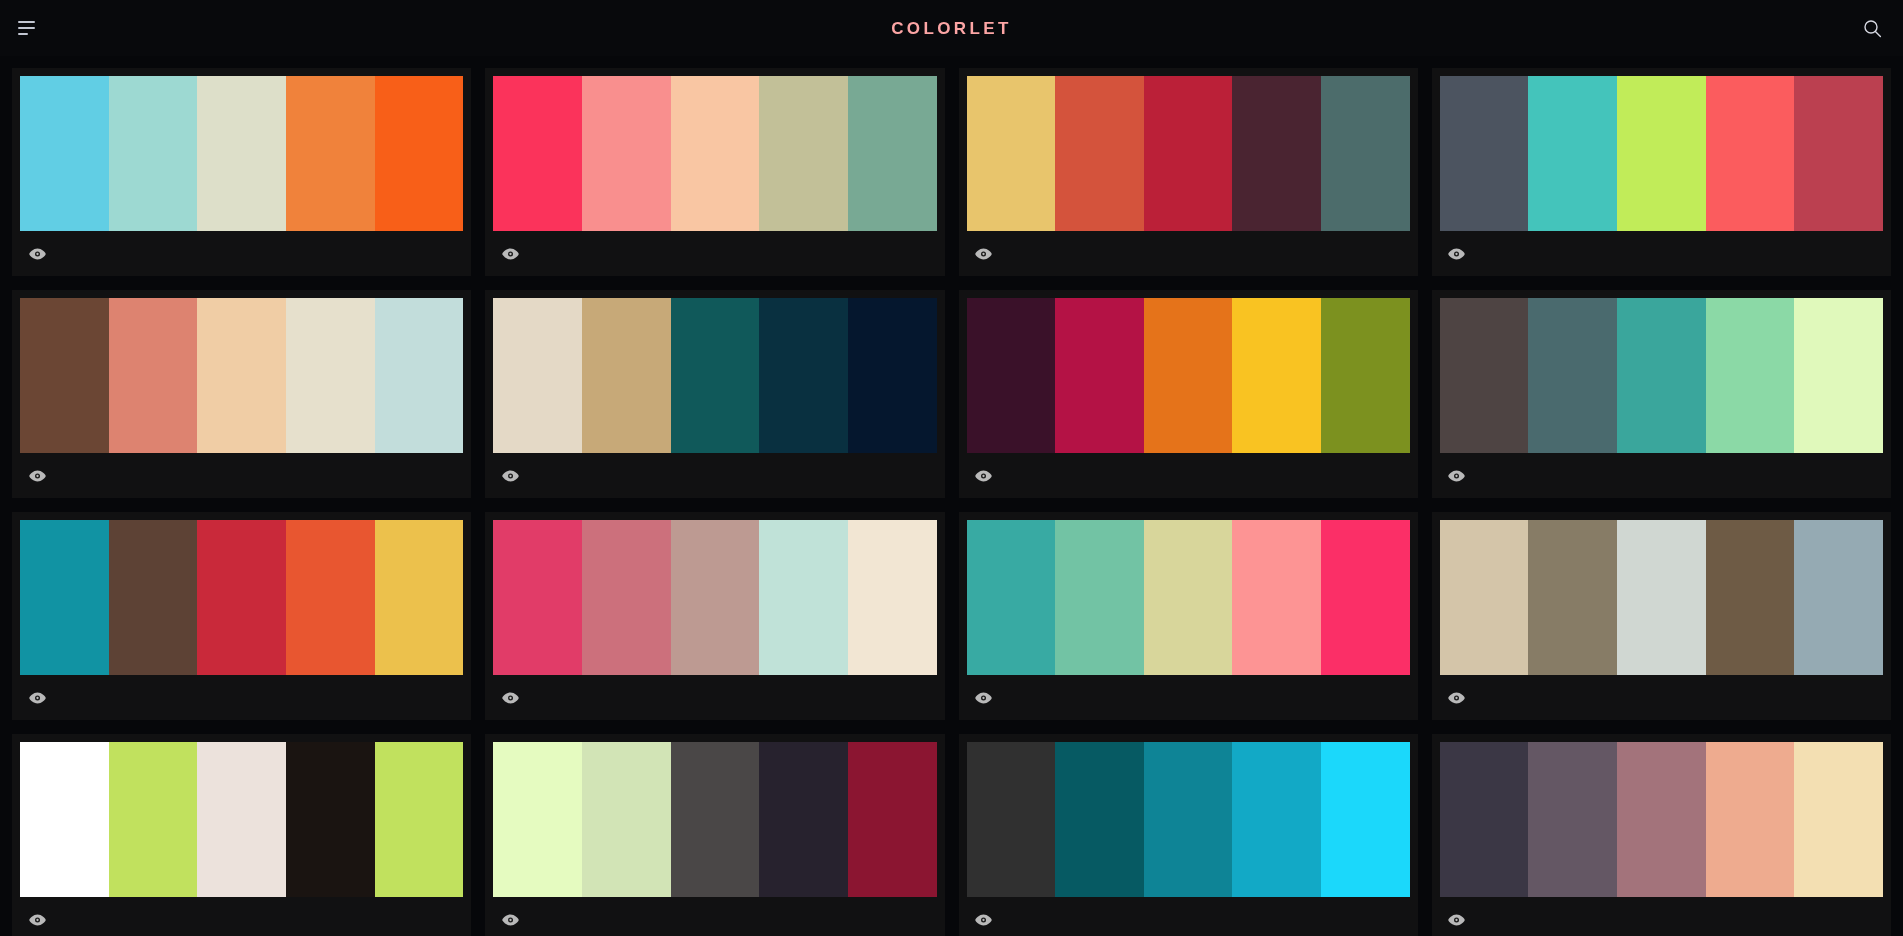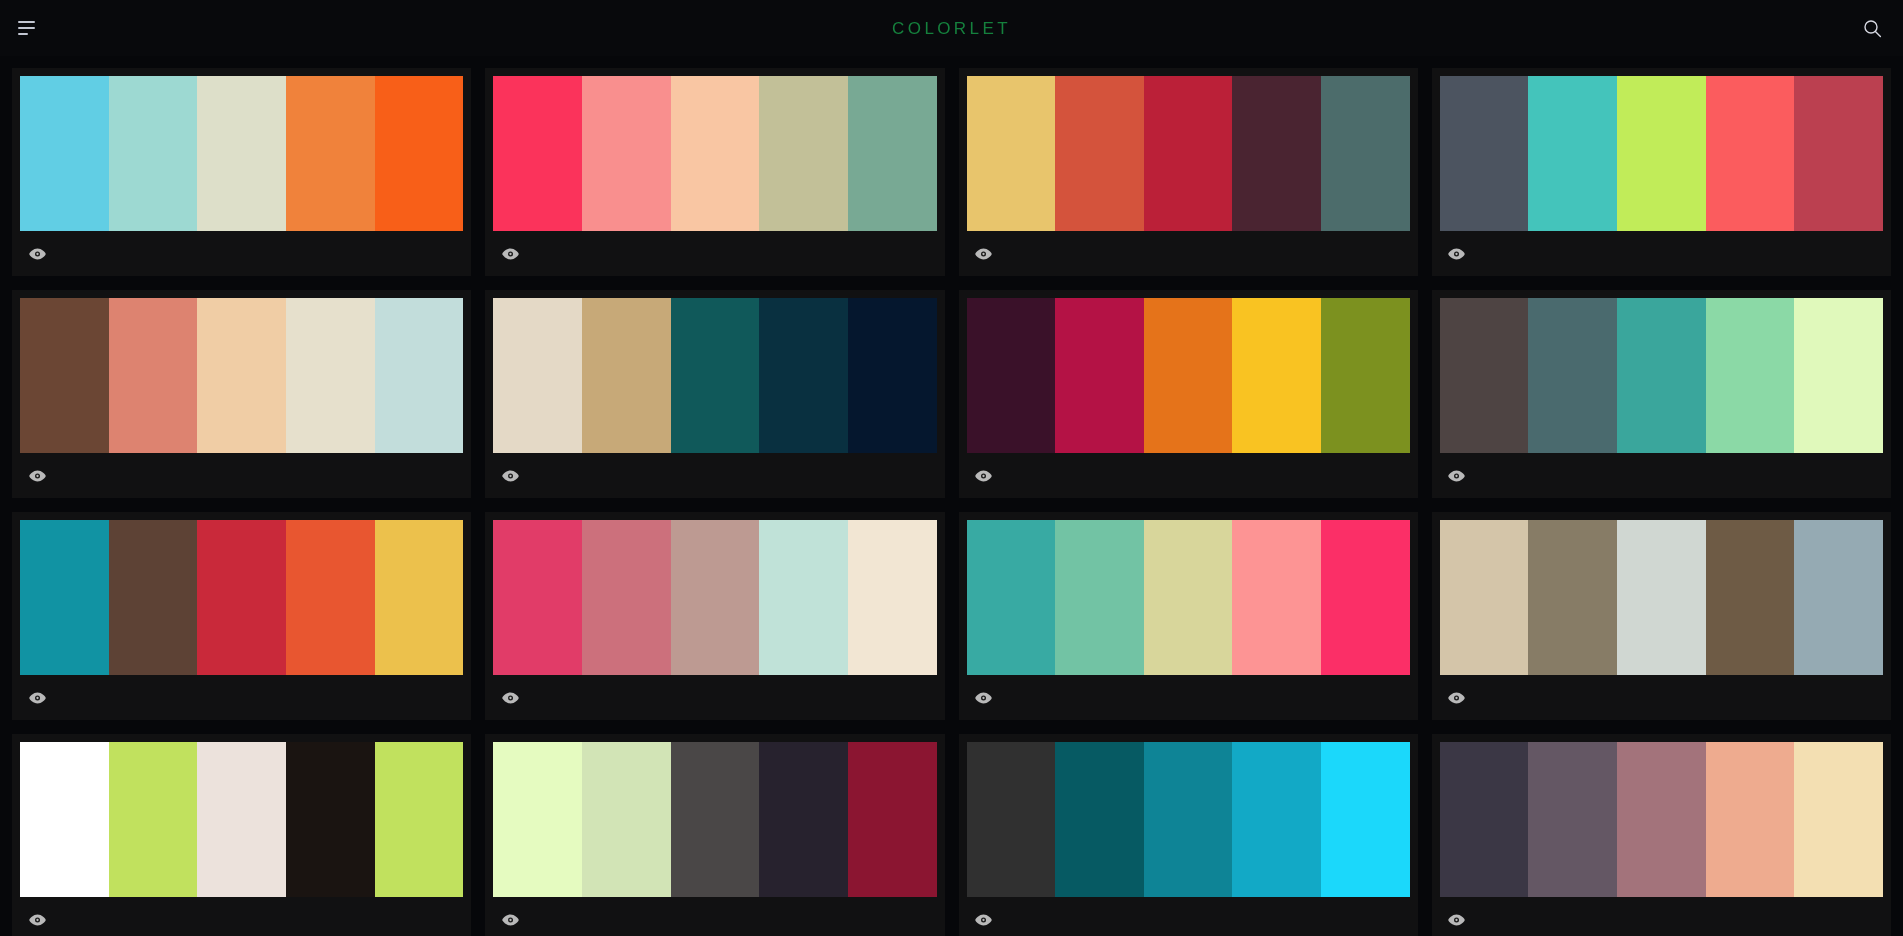--- a/index.html
+++ b/index.html
@@ -52,22 +52,22 @@
     background: #c2c6d2;
     border-radius: 1px;
   }
   .menu-btn span:nth-child(1) { width: 17px; }
   .menu-btn span:nth-child(2) { width: 17px; }
   .menu-btn span:nth-child(3) { width: 10px; }
 
   .brand {
     font-size: 17px;
     letter-spacing: 3.4px;
-    font-weight: 400;
-    color: #15803d;
+    font-weight: 700;
+    color: #fca5a5;
     line-height: 1;
     user-select: none;
   }
 
   .search-btn {
     position: absolute;
     right: 16px;
     top: 50%;
     transform: translateY(-50%);
     width: 30px;

